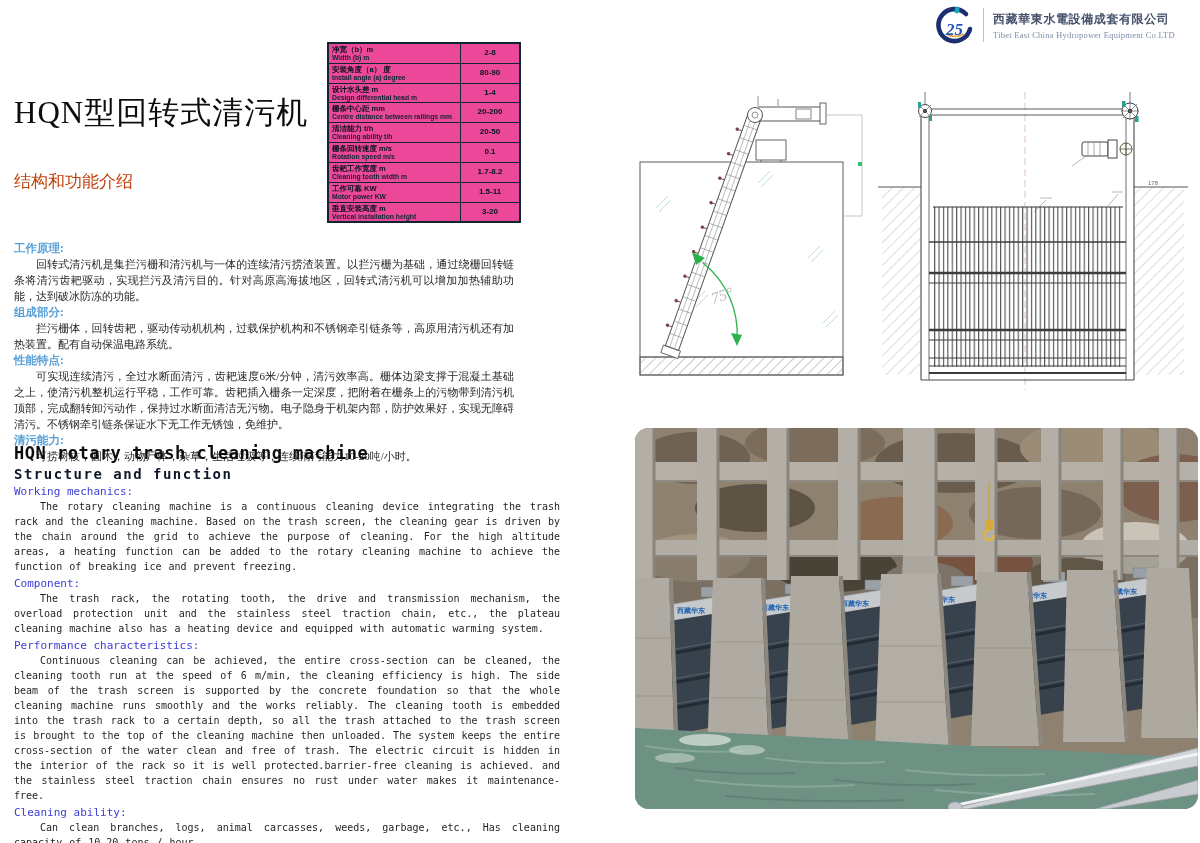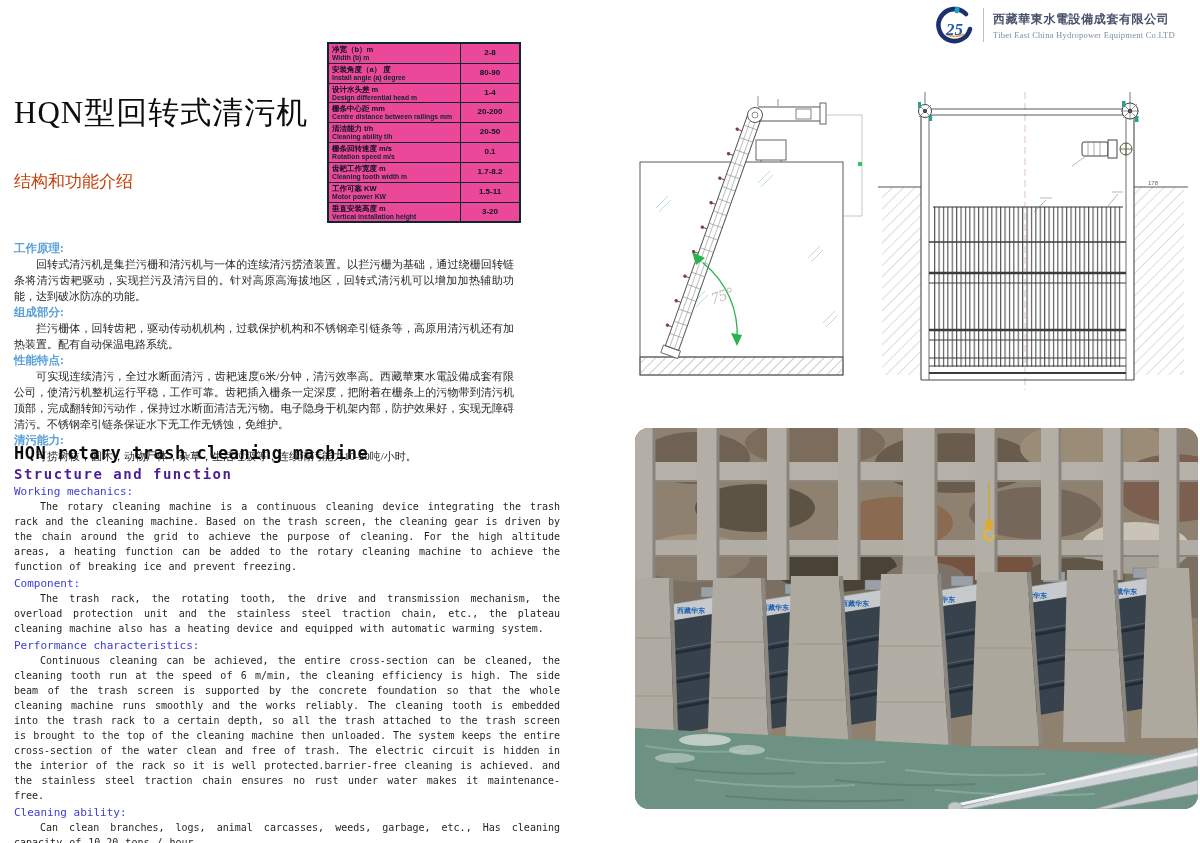--- a/index.html
+++ b/index.html
@@ -25,21 +25,21 @@
   .title-cn{position:absolute;left:14px;top:92px;font-size:31px;letter-spacing:1px;color:#0d0d0d;font-weight:400;}
   .intro-cn{position:absolute;left:14px;top:170px;font-size:17px;color:#c2410c;font-weight:400;}
 
   .cn-block{position:absolute;left:14px;top:204px;width:500px;margin-top:36px;}
   .cn-label{color:#58a0d8;font-size:11.5px;font-weight:700;line-height:16px;}
   .cn-para{margin:0;font-size:11px;line-height:16px;text-align:justify;text-indent:2em;color:#262626;}
 
   .en-block{position:absolute;left:14px;top:443px;width:546px;
             font-family:"DejaVu Sans Mono","Liberation Mono",monospace;}
   .en-title{font-size:17px;font-weight:700;color:#0d0d0d;letter-spacing:0.5px;}
-  .en-subtitle{font-size:14px;font-weight:700;color:#4c1d95;letter-spacing:1.5px;margin-top:3px;}
+  .en-subtitle{font-size:14px;font-weight:700;color:#0f172a;letter-spacing:1.5px;margin-top:3px;}
   .en-label{color:#3b3cd6;font-size:11px;font-weight:400;line-height:15px;margin-top:2px;}
   .en-para{margin:0;font-size:10px;line-height:15px;text-align:justify;text-indent:26px;color:#1f1f1f;word-spacing:1px;}
 
   
   .drawing{position:absolute;}
   .drawing.side{left:608px;top:88px;width:265px;height:310px;}
   .drawing.front{left:876px;top:90px;width:320px;height:305px;}
 
   
   .photo{position:absolute;left:635px;top:428px;width:563px;height:381px;
@@ -135,21 +135,21 @@
 
   <div class="title-cn">HQN型回转式清污机</div>
   <div class="intro-cn">结构和功能介绍</div>
 
   <div class="cn-block">
     <div class="cn-label">工作原理:</div>
     <p class="cn-para">回转式清污机是集拦污栅和清污机与一体的连续清污捞渣装置。以拦污栅为基础，通过绕栅回转链条将清污齿耙驱动，实现拦污及清污目的。针对高原高海拔地区，回转式清污机可以增加加热辅助功能，达到破冰防冻的功能。</p>
     <div class="cn-label">组成部分:</div>
     <p class="cn-para">拦污栅体，回转齿耙，驱动传动机机构，过载保护机构和不锈钢牵引链条等，高原用清污机还有加热装置。配有自动保温电路系统。</p>
     <div class="cn-label">性能特点:</div>
-    <p class="cn-para">可实现连续清污，全过水断面清污，齿耙速度6米/分钟，清污效率高。西藏華東水電設備成套有限公司，使清污机整机运行平稳，工作可靠。齿耙插入栅条一定深度，把附着在栅条上的污物带到清污机顶部，完成翻转卸污动作，保持过水断面清洁无污物。电子隐身于机架内部，防护效果好，实现无障碍清污。不锈钢牵引链条保证水下无工作无锈蚀，免维护。</p>
+    <p class="cn-para">可实现连续清污，全过水断面清污，齿耙速度6米/分钟，清污效率高。栅体边梁支撑于混凝土基础之上，使清污机整机运行平稳，工作可靠。齿耙插入栅条一定深度，把附着在栅条上的污物带到清污机顶部，完成翻转卸污动作，保持过水断面清洁无污物。电子隐身于机架内部，防护效果好，实现无障碍清污。不锈钢牵引链条保证水下无工作无锈蚀，免维护。</p>
     <div class="cn-label">清污能力:</div>
     <p class="cn-para">可捞树枝，圆木，动物尸体，杂草，生活垃圾等，连续清污能力10-20吨/小时。</p>
   </div>
 
   <div class="en-block">
     <div class="en-title">HQN rotary trash cleaning machine</div>
     <div class="en-subtitle">Structure and function</div>
     <div class="en-label">Working mechanics:</div>
     <p class="en-para">The rotary cleaning machine is a continuous cleaning device integrating the trash rack and the cleaning machine. Based on the trash screen, the cleaning gear is driven by the chain around the grid to achieve the purpose of cleaning. For the high altitude areas, a heating function can be added to the rotary cleaning machine to achieve the function of breaking ice and prevent freezing.</p>
     <div class="en-label">Component:</div>

